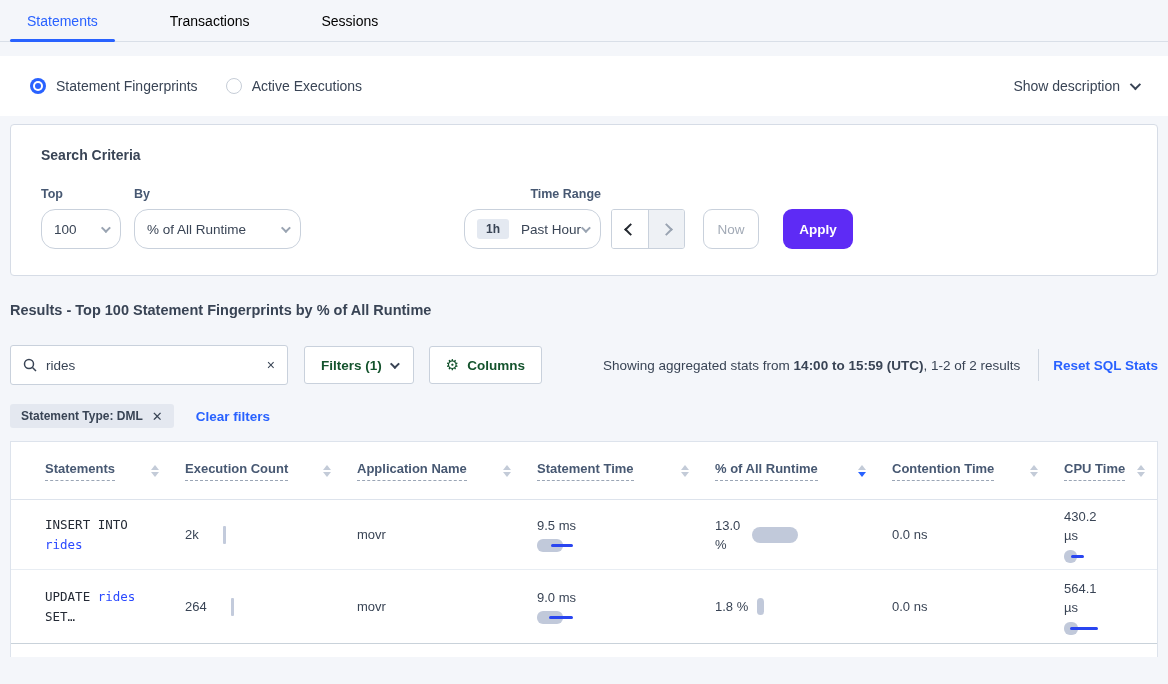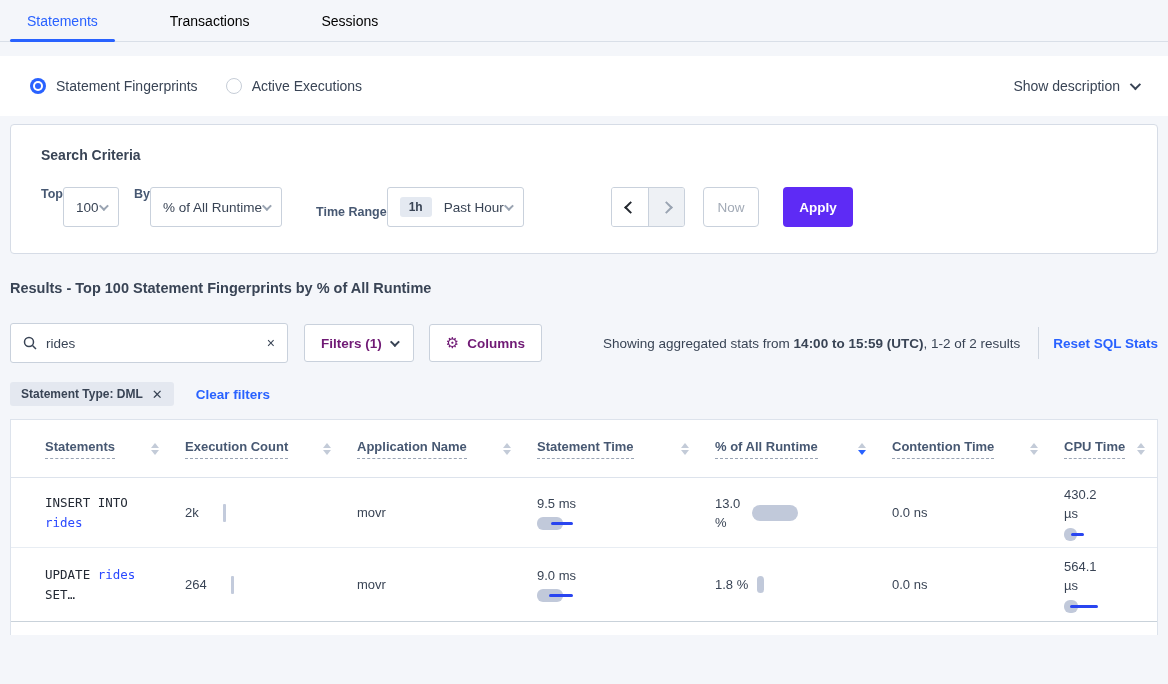--- a/index.html
+++ b/index.html
@@ -28,43 +28,43 @@
   .chev { width:8px; height:8px; border-right:2px solid #394455; border-bottom:2px solid #394455; transform:rotate(45deg) translateY(-2px); display:inline-block; }
   .chev.gray { border-color:#9aa4b2; width:7px; height:7px; }
 
   
   .card { background:#fff; border:1px solid #d6dce6; border-radius:4px; margin:8px 10px 0; }
 
   
   .sc { padding:22px 20px 26px; }
   .sc-title { font-size:14px; font-weight:bold; color:#394455; margin-bottom:24px; padding-left:10px; }
   .sc-form { display:flex; align-items:flex-end; padding-left:10px; }
-  .field { display:flex; flex-direction:row; }
+  .field { display:flex; flex-direction:column; }
   .field-label { font-size:12.5px; font-weight:bold; color:#475872; margin-bottom:8px; }
-  .select { height:40px; border:1px solid #c9d1dc; border-radius:3px; background:#fff; display:flex; align-items:center; padding:0 12px; font-size:13.5px; color:#394455; cursor:pointer; }
+  .select { height:40px; border:1px solid #c9d1dc; border-radius:14px; background:#fff; display:flex; align-items:center; padding:0 12px; font-size:13.5px; color:#394455; cursor:pointer; }
   .select .chev { margin-left:auto; }
   .badge-1h { background:#e4e9f1; border-radius:3px; font-size:12px; font-weight:bold; padding:3px 9px; margin-right:12px; color:#394455; }
   .arrow-group { display:flex; border:1px solid #c9d1dc; border-radius:3px; overflow:hidden; height:40px; }
   .arr-btn { width:36px; display:flex; align-items:center; justify-content:center; background:#fff; border:none; cursor:pointer; }
   .arr-btn.disabled { background:#eef1f5; cursor:default; }
   .arr-btn + .arr-btn { border-left:1px solid #c9d1dc; }
   .arr { width:9px; height:9px; border-right:2.5px solid #23282f; border-bottom:2.5px solid #23282f; }
   .arr.left { transform:rotate(135deg); }
   .arr.right { transform:rotate(-45deg); border-color:#9aa4b2; }
-  .btn { height:40px; border-radius:4px; font-size:13.5px; display:flex; align-items:center; justify-content:center; cursor:pointer; border:1px solid #c9d1dc; background:#fff; }
+  .btn { height:40px; border-radius:9px; font-size:13.5px; display:flex; align-items:center; justify-content:center; cursor:pointer; border:1px solid #c9d1dc; background:#fff; }
   .btn-now { width:56px; color:#a2aab6; }
   .btn-apply { width:70px; background:#5e2bf5; border:none; color:#fff; font-weight:bold; }
 
   
   .results-heading { font-size:14.5px; font-weight:bold; color:#394455; margin:26px 0 0 10px; }
   .toolbar { display:flex; align-items:center; margin:27px 10px 0; }
   .search-box { width:278px; height:40px; border:1px solid #c9d1dc; border-radius:3px; background:#fff; display:flex; align-items:center; padding:0 12px; }
   .search-box input { border:none; outline:none; flex:1; font-size:13.5px; color:#394455; font-family:inherit; margin-left:9px; }
   .clear-x { color:#394455; font-size:14px; cursor:pointer; }
-  .tb-btn { height:38px; border:1px solid #c9d1dc; border-radius:3px; background:#fff; display:flex; align-items:center; gap:8px; padding:0 16px; font-size:13.5px; font-weight:bold; color:#701a75; cursor:pointer; }
+  .tb-btn { height:38px; border:1px solid #c9d1dc; border-radius:3px; background:#fff; display:flex; align-items:center; gap:8px; padding:0 16px; font-size:13.5px; font-weight:bold; color:#14532d; cursor:pointer; }
   .gear { font-size:15px; font-weight:normal; }
   .stats-line { margin-left:auto; font-size:13.5px; color:#394455; white-space:nowrap; }
   .stats-line b { font-weight:bold; }
   .v-div { width:1px; height:32px; background:#cfd6e0; margin:0 14px 0 18px; }
   .link { color:#2962ff; font-weight:bold; font-size:13.5px; text-decoration:none; cursor:pointer; white-space:nowrap; }
 
   .chip-row { display:flex; align-items:center; margin:19px 0 0 10px; gap:22px; }
   .chip { background:#e4e8f0; border-radius:3px; height:24px; display:flex; align-items:center; gap:9px; padding:0 11px; font-size:12px; font-weight:bold; color:#394455; }
   .chip .x { cursor:pointer; font-size:13px; }
 

